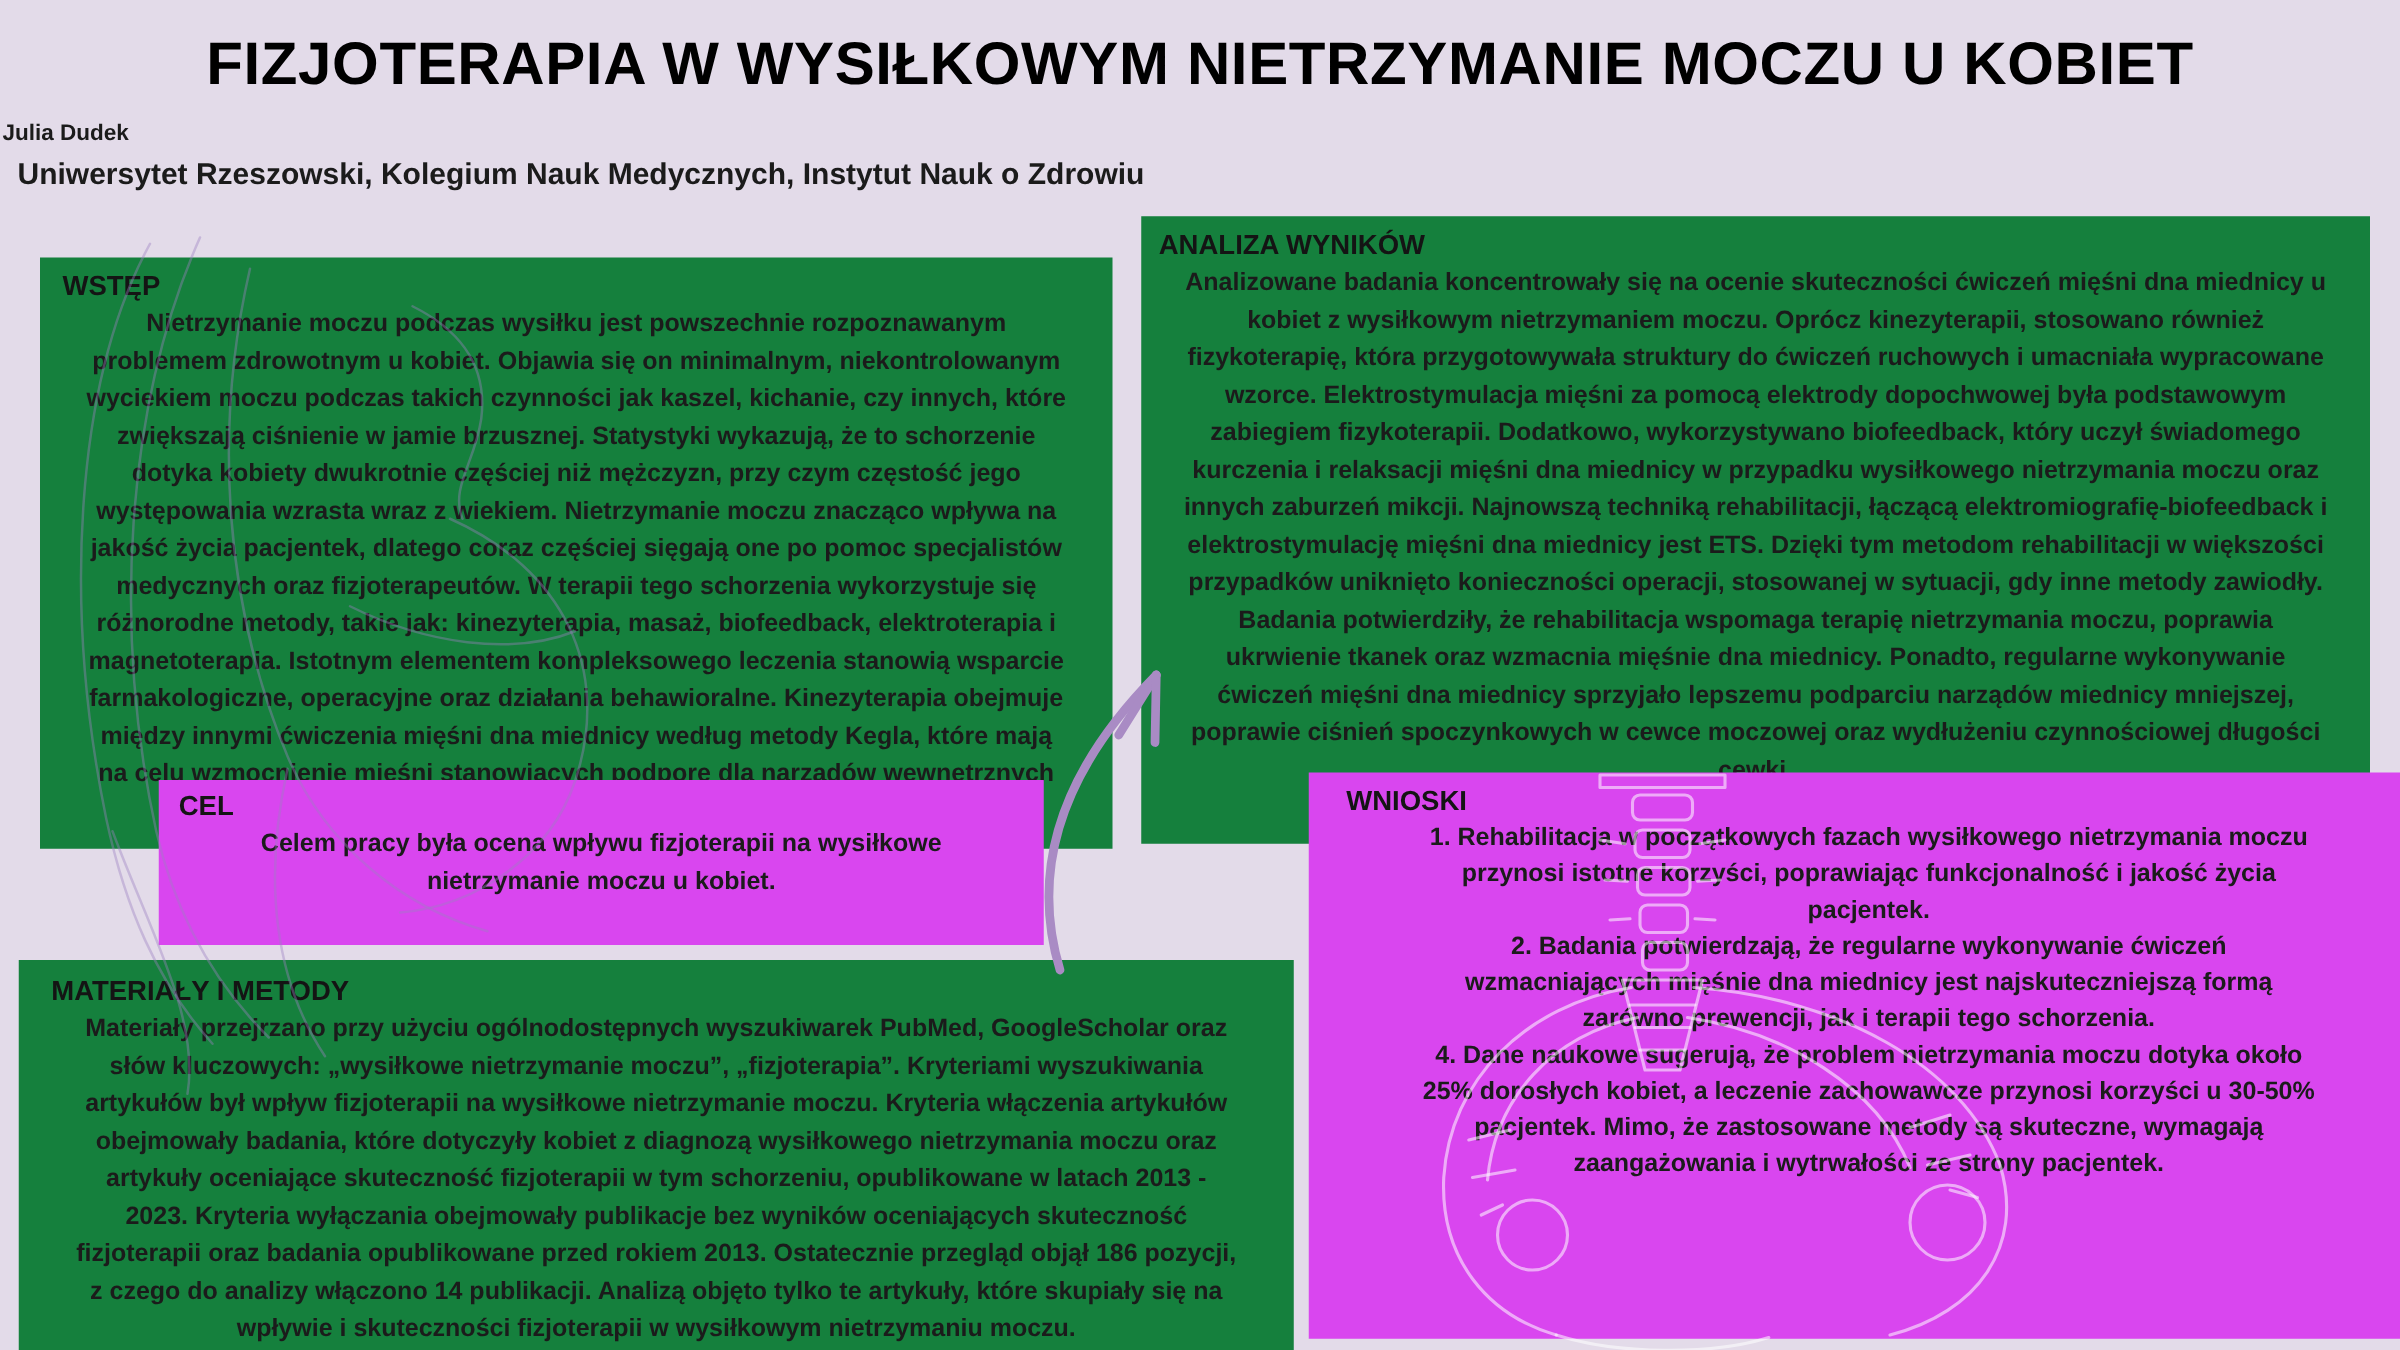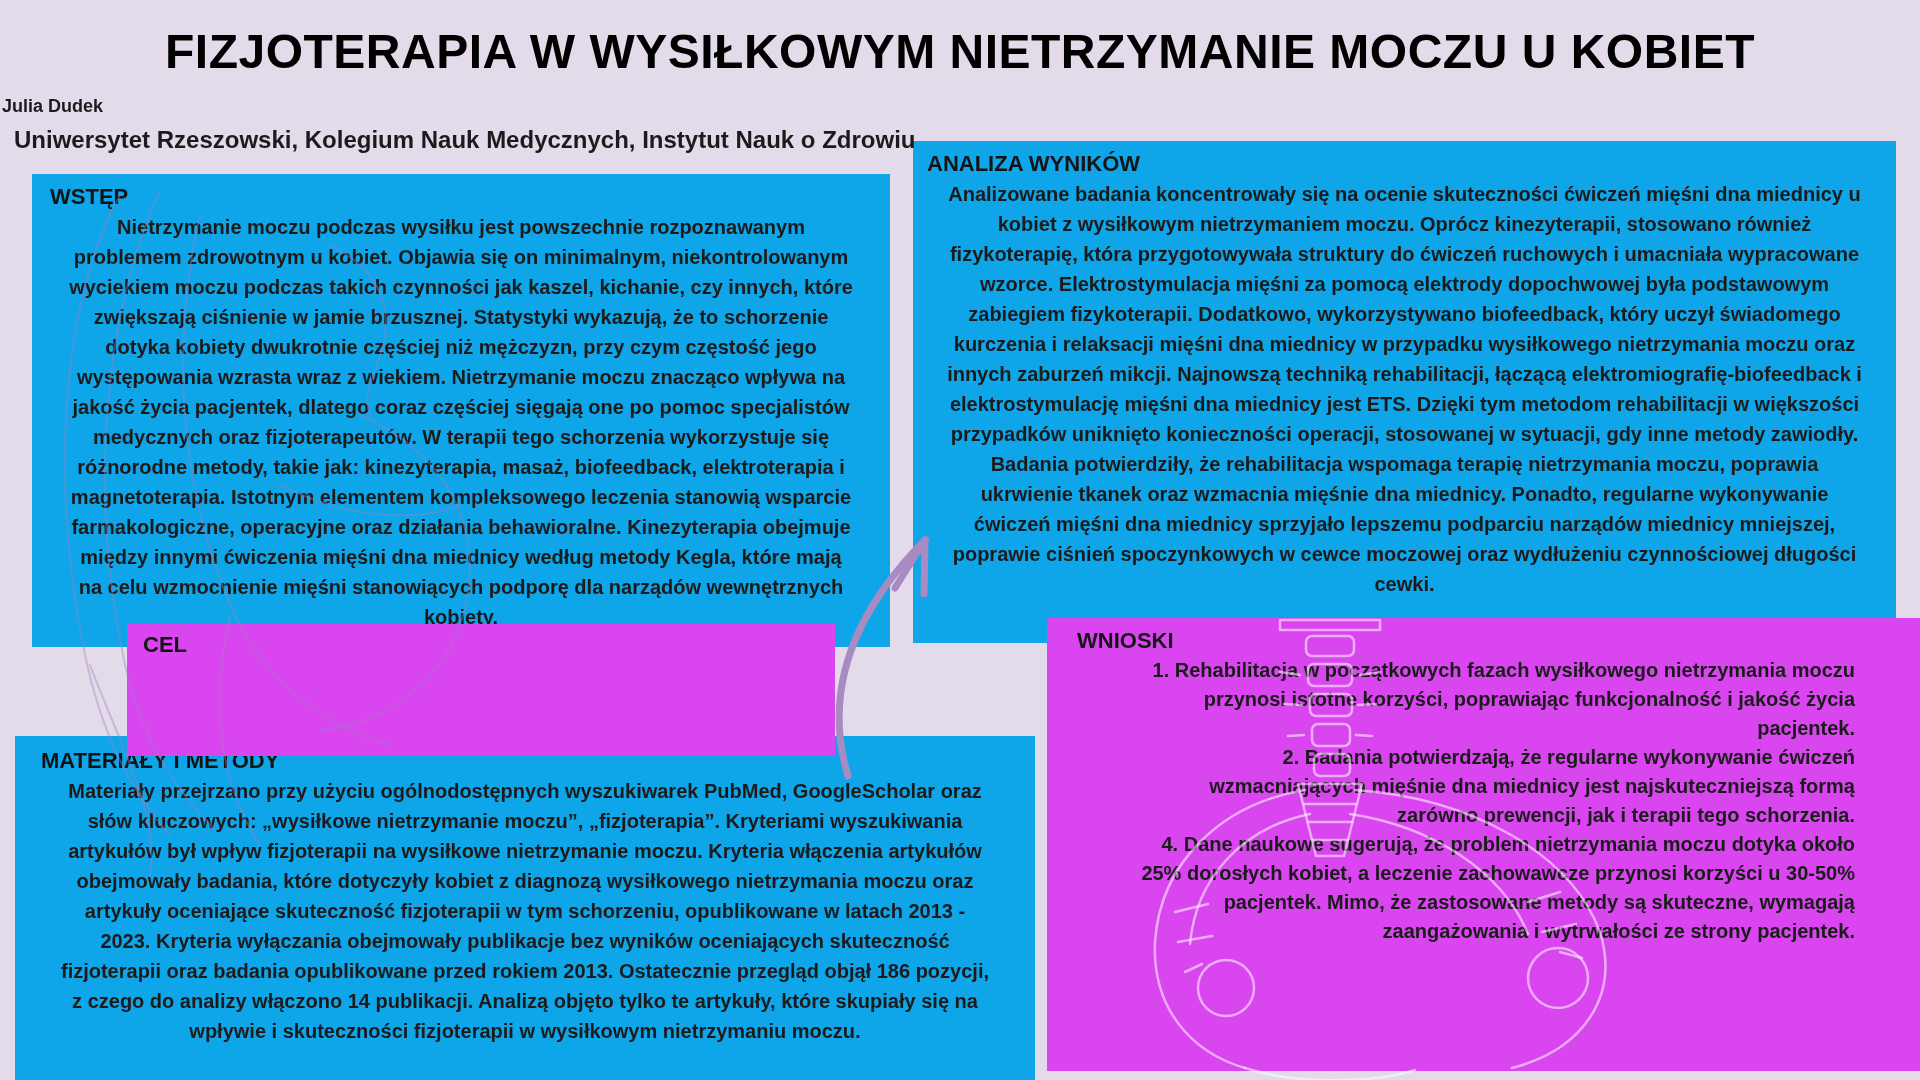--- a/index.html
+++ b/index.html
@@ -13,21 +13,21 @@
 
   .poster-title {
     position: absolute; left: 0; top: 24px; width: 1920px;
     text-align: center; font-size: 48px; font-weight: 700;
     letter-spacing: 0.5px; color: #000000; z-index: 3;
   }
   .author { position: absolute; left: 2px; top: 96px; font-size: 18px; font-weight: 700; z-index: 3; }
   .affiliation { position: absolute; left: 14px; top: 126px; font-size: 24px; font-weight: 700; z-index: 3; }
 
   .box { position: absolute; z-index: 1; }
-  .box-light { background: #0ea5e9; }
+  .box-light { background: #15803d; margin-top: 32px; }
   .box-dark  { background: #d946ef; }
 
   .box .heading {
     position: relative; z-index: 4;
     font-size: 22px; font-weight: 700; text-align: left; color: #141414;
   }
   .box .body {
     position: relative; z-index: 4;
     font-size: 20px; font-weight: 700; text-align: center;
     line-height: 1.5; color: #1b1b1b; margin: 2px auto 0 auto;
@@ -43,21 +43,21 @@
   #box-materialy .heading { padding-left: 18px; }
   #box-materialy .body { width: 930px; }
 
   #box-analiza   { left: 913px;  top: 141px; width: 983px;  height: 502px; padding: 10px 14px; }
   #box-analiza .body { width: 915px; }
 
   #box-wnioski   { left: 1047px; top: 618px; width: 896px;  height: 453px; padding: 10px 20px; z-index: 2; }
   #box-wnioski .heading { padding-left: 10px; }
   #box-wnioski .items { position: relative; z-index: 4; width: 720px; margin: 2px auto 0 auto; }
   #box-wnioski .item {
-    font-size: 20px; font-weight: 700; text-align: right; line-height: 1.45; color: #1b1b1b;
+    font-size: 20px; font-weight: 700; text-align: center; line-height: 1.45; color: #1b1b1b;
   }
 
   .deco { position: absolute; pointer-events: none; }
   #deco-woman  { left: 30px;   top: 185px; z-index: 2; }
   #deco-pelvis { left: 1130px; top: 612px; z-index: 3; }
   #deco-arrow  { left: 818px;  top: 518px; z-index: 3; }
 </style>
 </head>
 <body>
 
@@ -72,20 +72,21 @@
     <div class="body">Nietrzymanie moczu podczas wysiłku jest powszechnie rozpoznawanym problemem zdrowotnym u kobiet. Objawia się on minimalnym, niekontrolowanym wyciekiem moczu podczas takich czynności jak kaszel, kichanie, czy innych, które zwiększają ciśnienie w jamie brzusznej. Statystyki wykazują, że to schorzenie dotyka kobiety dwukrotnie częściej niż mężczyzn, przy czym częstość jego występowania wzrasta wraz z wiekiem. Nietrzymanie moczu znacząco wpływa na jakość życia pacjentek, dlatego coraz częściej sięgają one po pomoc specjalistów medycznych oraz fizjoterapeutów. W terapii tego schorzenia wykorzystuje się różnorodne metody, takie jak: kinezyterapia, masaż, biofeedback, elektroterapia i magnetoterapia. Istotnym elementem kompleksowego leczenia stanowią wsparcie farmakologiczne, operacyjne oraz działania behawioralne. Kinezyterapia obejmuje między innymi ćwiczenia mięśni dna miednicy według metody Kegla, które mają na celu wzmocnienie mięśni stanowiących podporę dla narządów wewnętrznych kobiety.</div>
   </section>
 
   <section class="box box-light" id="box-materialy">
     <div class="heading">MATERIAŁY I METODY</div>
     <div class="body">Materiały przejrzano przy użyciu ogólnodostępnych wyszukiwarek PubMed, GoogleScholar oraz słów kluczowych: „wysiłkowe nietrzymanie moczu”, „fizjoterapia”. Kryteriami wyszukiwania artykułów był wpływ fizjoterapii na wysiłkowe nietrzymanie moczu. Kryteria włączenia artykułów obejmowały badania, które dotyczyły kobiet z diagnozą wysiłkowego nietrzymania moczu oraz artykuły oceniające skuteczność fizjoterapii w tym schorzeniu, opublikowane w latach 2013 - 2023. Kryteria wyłączania obejmowały publikacje bez wyników oceniających skuteczność fizjoterapii oraz badania opublikowane przed rokiem 2013. Ostatecznie przegląd objął 186 pozycji, z czego do analizy włączono 14 publikacji. Analizą objęto tylko te artykuły, które skupiały się na wpływie i skuteczności fizjoterapii w wysiłkowym nietrzymaniu moczu.</div>
   </section>
 
   <section class="box box-dark" id="box-cel">
     <div class="heading">CEL</div>
+    <div class="body">Celem pracy była ocena wpływu fizjoterapii na wysiłkowe nietrzymanie moczu u kobiet.</div>
   </section>
 
   <section class="box box-light" id="box-analiza">
     <div class="heading">ANALIZA WYNIKÓW</div>
     <div class="body">Analizowane badania koncentrowały się na ocenie skuteczności ćwiczeń mięśni dna miednicy u kobiet z wysiłkowym nietrzymaniem moczu. Oprócz kinezyterapii, stosowano również fizykoterapię, która przygotowywała struktury do ćwiczeń ruchowych i umacniała wypracowane wzorce. Elektrostymulacja mięśni za pomocą elektrody dopochwowej była podstawowym zabiegiem fizykoterapii. Dodatkowo, wykorzystywano biofeedback, który uczył świadomego kurczenia i relaksacji mięśni dna miednicy w przypadku wysiłkowego nietrzymania moczu oraz innych zaburzeń mikcji. Najnowszą techniką rehabilitacji, łączącą elektromiografię-biofeedback i elektrostymulację mięśni dna miednicy jest ETS. Dzięki tym metodom rehabilitacji w większości przypadków uniknięto konieczności operacji, stosowanej w sytuacji, gdy inne metody zawiodły. Badania potwierdziły, że rehabilitacja wspomaga terapię nietrzymania moczu, poprawia ukrwienie tkanek oraz wzmacnia mięśnie dna miednicy. Ponadto, regularne wykonywanie ćwiczeń mięśni dna miednicy sprzyjało lepszemu podparciu narządów miednicy mniejszej, poprawie ciśnień spoczynkowych w cewce moczowej oraz wydłużeniu czynnościowej długości cewki.</div>
   </section>
 
   <section class="box box-dark" id="box-wnioski">
     <div class="heading">WNIOSKI</div>
     <div class="items">

